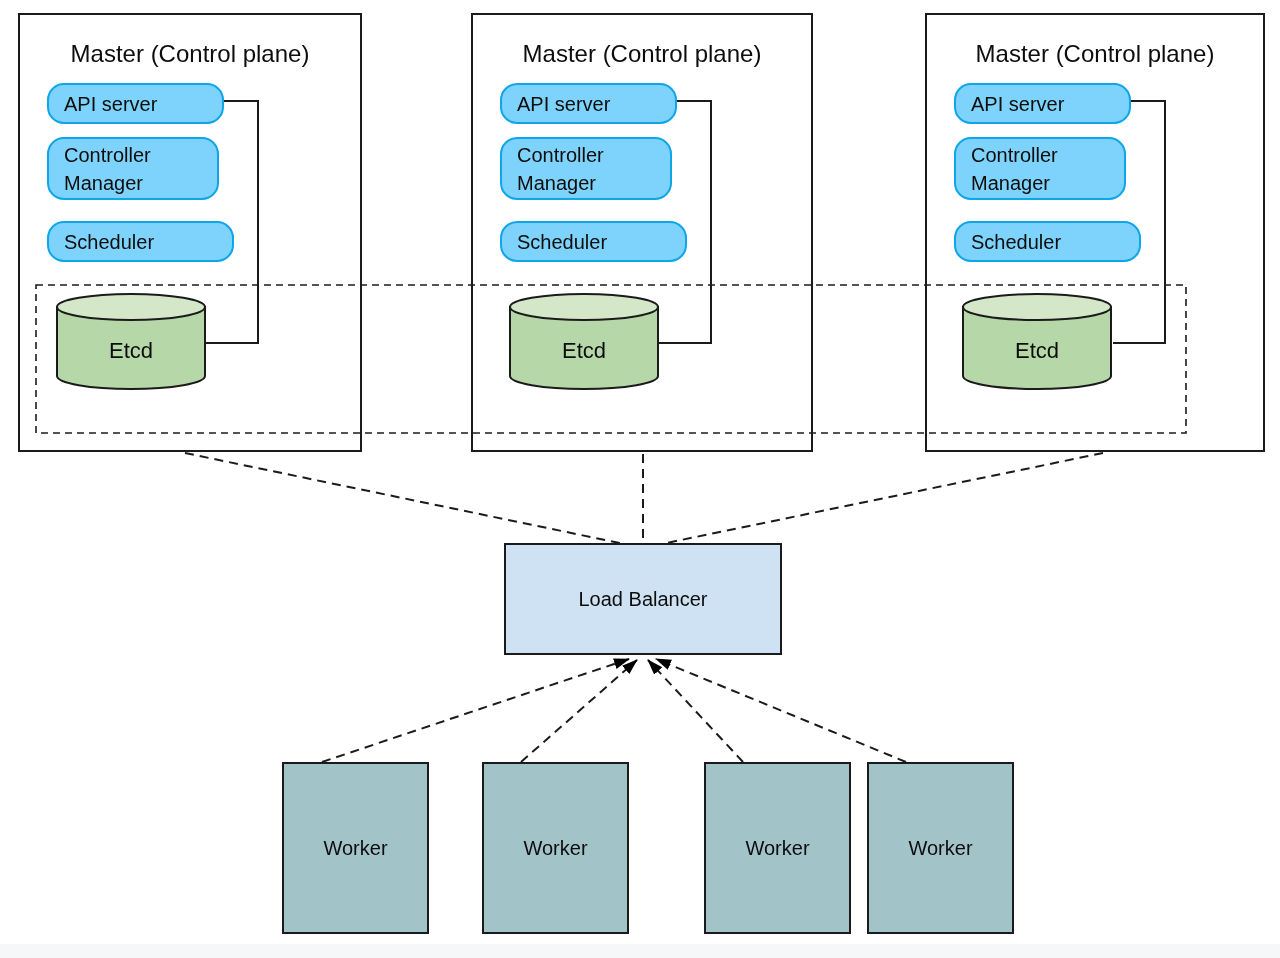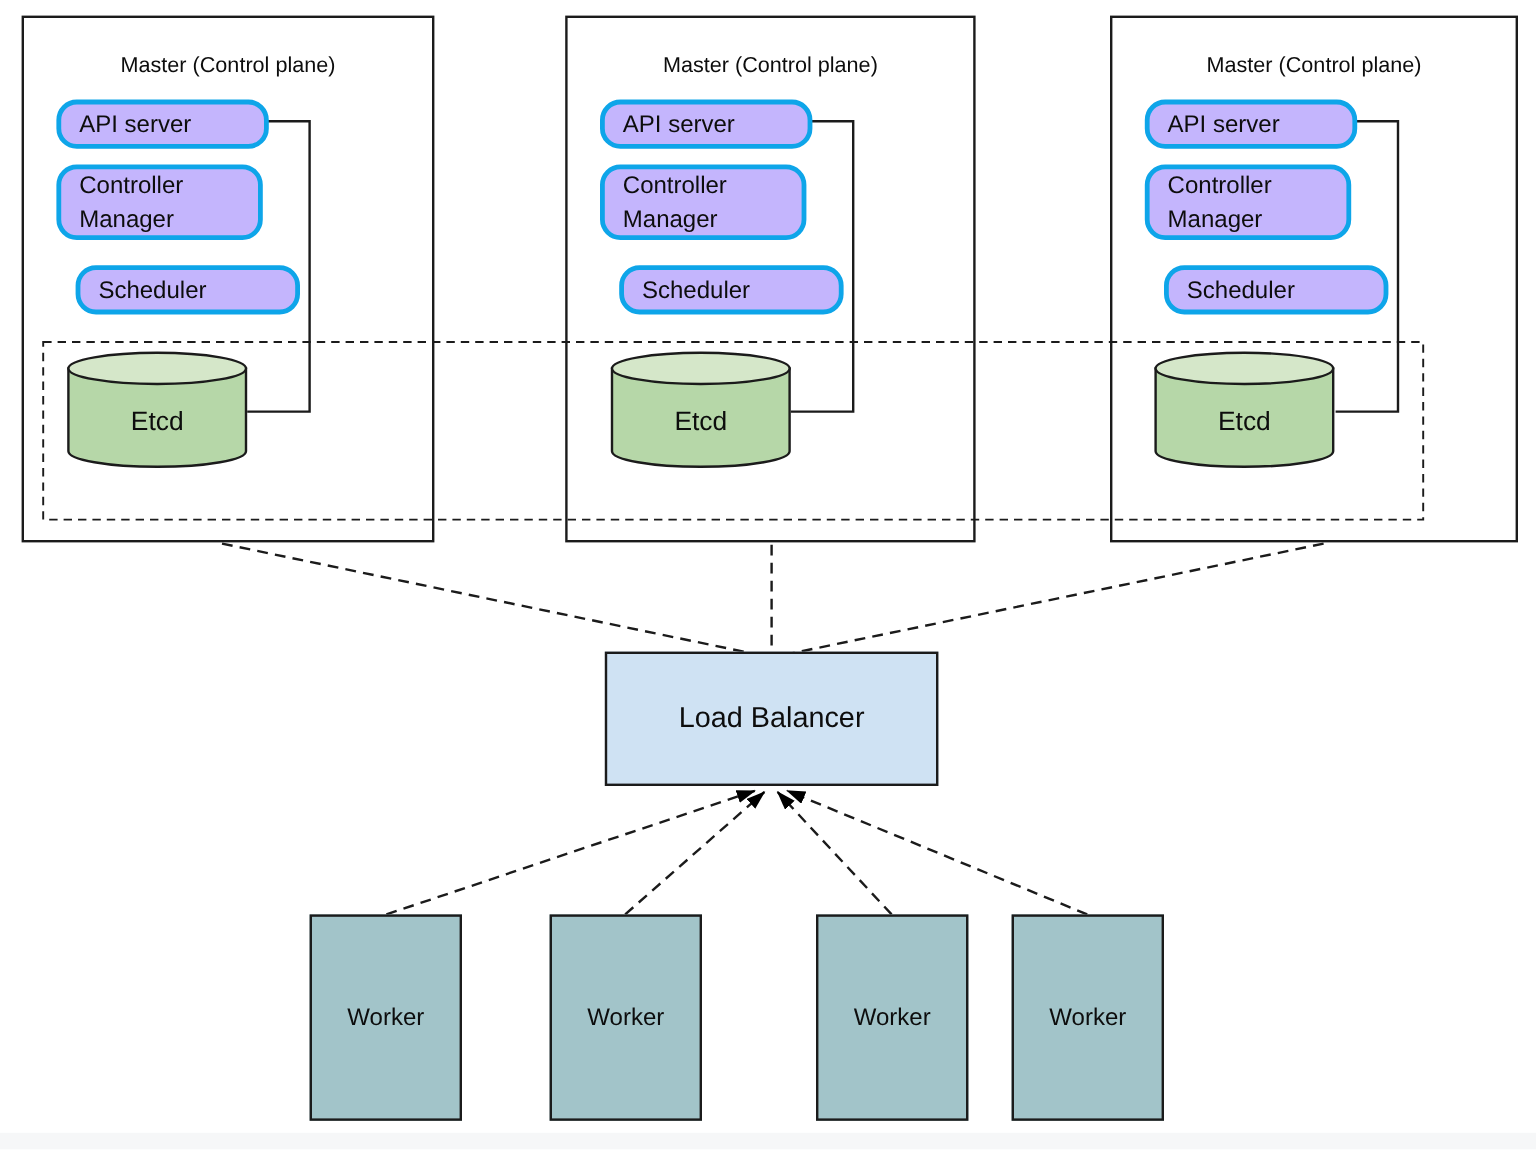--- a/index.html
+++ b/index.html
@@ -17,54 +17,54 @@
     position: absolute; top: 13px; height: 439px;
     border: 2px solid #1b1b1b; background: transparent;
     box-sizing: border-box; z-index: 1;
   }
   #master-1 { left: 18px;  width: 344px; }
   #master-2 { left: 471px; width: 342px; }
   #master-3 { left: 925px; width: 340px; }
 
   .master-title {
     position: absolute; top: 28px; left: 0; right: 0;
-    text-align: center; font-size: 18px; line-height: 22px;
+    text-align: center; font-size: 24px; line-height: 22px;
   }
 
   .node {
     position: absolute; left: 27px;
-    background: #c4b5fd; border: 4px solid #0ea5e9; border-radius: 17px;
+    background: #7dd3fc; border: 2px solid #0ea5e9; border-radius: 17px;
     box-sizing: border-box;
     display: flex; align-items: center;
     padding-left: 15px; font-size: 20px; line-height: 28px;
   }
   .node.api   { top: 68px;  width: 177px; height: 41px; }
   .node.cm    { top: 122px; width: 172px; height: 63px; padding-right: 8px; }
-  .node.sched { top: 206px; width: 187px; height: 41px; margin-left: 16px; }
+  .node.sched { top: 206px; width: 187px; height: 41px; }
 
   .etcd-label {
     position: absolute; top: 338px; width: 120px;
     text-align: center; font-size: 22px; z-index: 1;
   }
   #etcd-label-1 { left: 71px;  }
   #etcd-label-2 { left: 524px; }
   #etcd-label-3 { left: 977px; }
 
   #load-balancer {
     position: absolute; left: 504px; top: 543px; width: 278px; height: 112px;
     background: #cfe2f3; border: 2px solid #1b1b1b; box-sizing: border-box;
     display: flex; align-items: center; justify-content: center;
-    font-size: 24px; z-index: 1;
+    font-size: 20px; z-index: 1;
   }
 
   .worker {
-    position: absolute; top: 762px; width: 127px; height: 172px;
+    position: absolute; top: 762px; width: 147px; height: 172px;
     background: #a2c4c9; border: 2px solid #1b1b1b; box-sizing: border-box;
     display: flex; align-items: center; justify-content: center;
-    font-size: 20px; z-index: 1;
+    font-size: 20px; z-index: 1; margin-left: 24px;
   }
   #worker-1 { left: 258px; }
   #worker-2 { left: 458px; }
   #worker-3 { left: 680px; }
   #worker-4 { left: 843px; }
 
   #bottom-strip {
     position: absolute; left: 0; top: 944px; width: 1280px; height: 14px;
     background: #f6f7f8; z-index: 0;
   }

